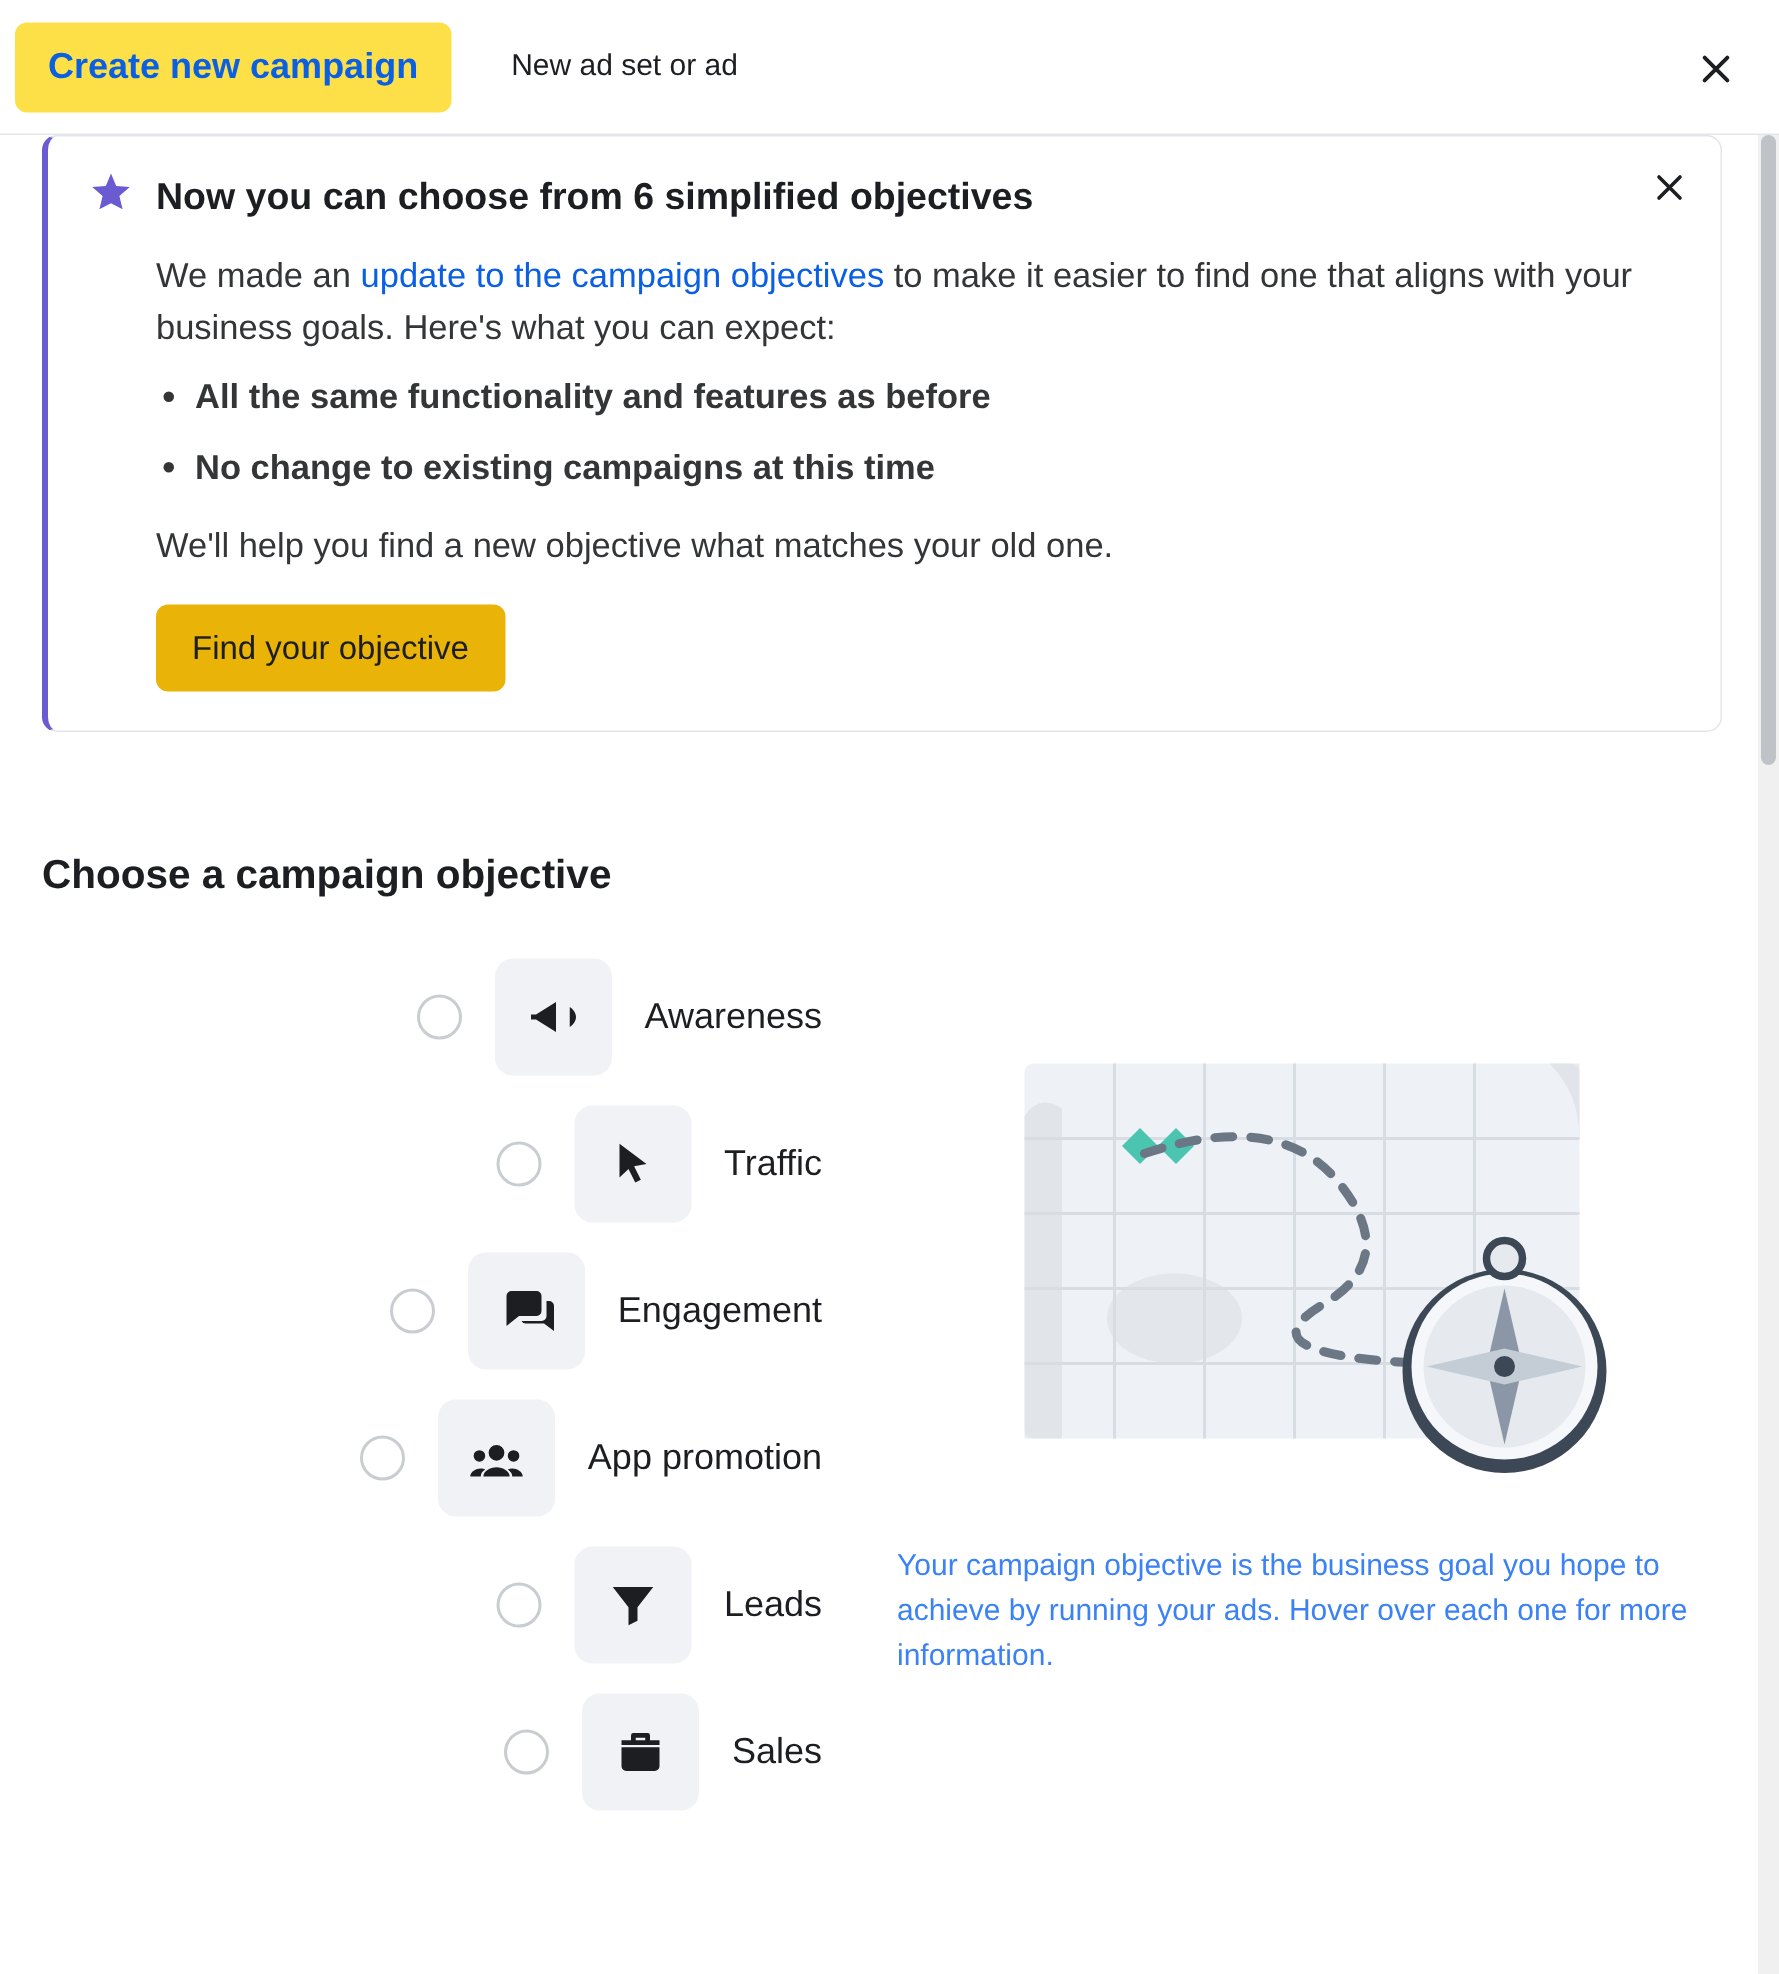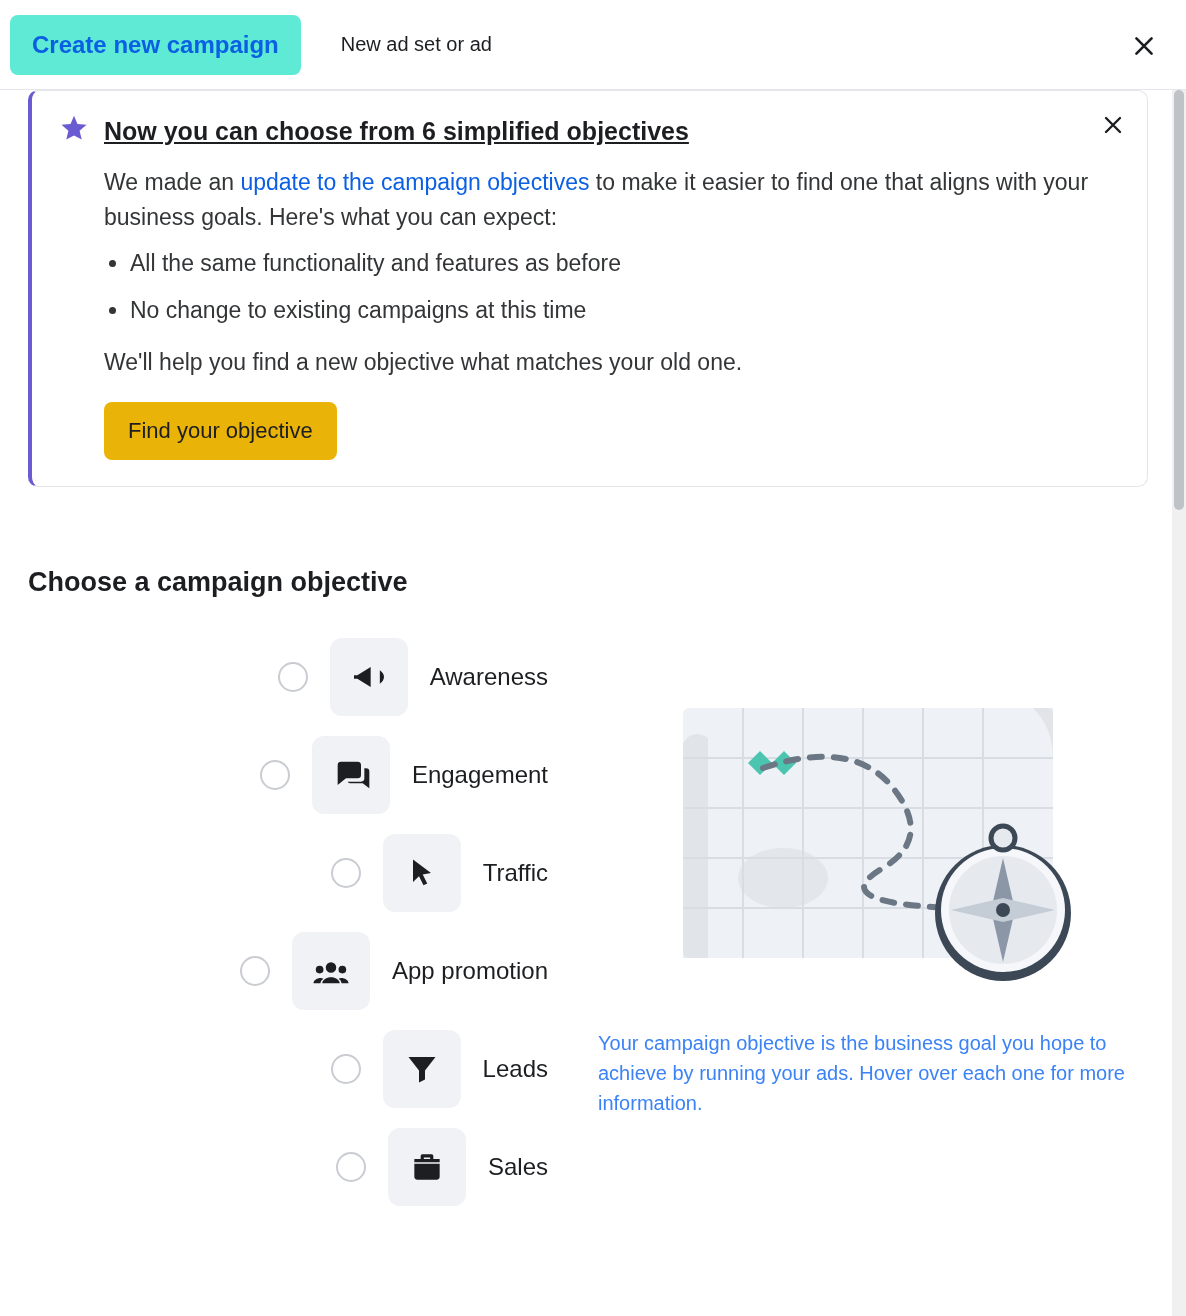--- a/index.html
+++ b/index.html
@@ -18,21 +18,21 @@
     }
     .topbar {
       display: flex;
       align-items: center;
       padding: 10px 10px 10px 10px;
       border-bottom: 1px solid #e4e6eb;
       height: 90px;
       position: relative;
     }
     .tab-active {
-      background: #5eead4;
+      background: #fde047;
       color: #0a5fe3;
       font-weight: 700;
       font-size: 24px;
       padding: 16px 22px;
       border-radius: 8px;
       cursor: pointer;
     }
     .tab {
       color: #1c1e21;
       font-size: 20px;
@@ -84,21 +84,20 @@
     }
     .banner-header {
       display: flex;
       align-items: center;
       gap: 14px;
     }
     .banner-title {
       font-weight: 700;
       font-size: 25px;
       color: #1c1e21;
-      text-decoration: underline;
     }
     .banner-close {
       position: absolute;
       right: 18px;
       top: 18px;
       cursor: pointer;
       width: 32px;
       height: 32px;
       display:flex;align-items:center;justify-content:center;
     }
@@ -111,20 +110,21 @@
     }
     .banner-body a {
       color: #0a5fe3;
       text-decoration: none;
     }
     .banner-body ul {
       margin: 10px 0 10px 26px;
     }
     .banner-body ul li {
       margin: 12px 0;
+      font-weight: bold;
     }
     .banner-helper {
       margin-top: 18px;
     }
     .find-btn {
       background: #eab308;
       border: none;
       border-radius: 8px;
       padding: 16px 24px;
       font-size: 22px;
@@ -245,35 +245,35 @@
             <svg width="40" height="40" viewBox="0 0 24 24">
                 <path fill="#1c1e21" d="M3 11v2h2l8 5V6l-8 5H3zm15.5-3c1.5 1 2.5 2.5 2.5 4s-1 3-2.5 4v-8z"></path>
               </svg>
           </div>
           <div class="obj-label">Awareness</div>
         </div>
 
         <div class="objective-item">
           <div class="radio"></div>
           <div class="obj-icon-box">
+            <svg width="36" height="36" viewBox="0 0 24 24">
+                <path fill="#1c1e21" d="M6 3l12 9-5.5 1 3 6-2.5 1.2-3-6L6 18V3z"></path>
+              </svg>
+          </div>
+          <div class="obj-label">Traffic</div>
+        </div>
+
+        <div class="objective-item">
+          <div class="radio"></div>
+          <div class="obj-icon-box">
             <svg width="40" height="40" viewBox="0 0 24 24">
                 <path fill="#1c1e21" d="M4 4h12a2 2 0 012 2v6a2 2 0 01-2 2H9l-5 4V6a2 2 0 012-2zm6 12h8a2 2 0 002-2V8h1a2 2 0 012 2v10l-4-3h-7a2 2 0 01-2-1z"></path>
               </svg>
           </div>
           <div class="obj-label">Engagement</div>
-        </div>
-
-        <div class="objective-item">
-          <div class="radio"></div>
-          <div class="obj-icon-box">
-            <svg width="36" height="36" viewBox="0 0 24 24">
-                <path fill="#1c1e21" d="M6 3l12 9-5.5 1 3 6-2.5 1.2-3-6L6 18V3z"></path>
-              </svg>
-          </div>
-          <div class="obj-label">Traffic</div>
         </div>
 
         <div class="objective-item">
           <div class="radio"></div>
           <div class="obj-icon-box">
             <svg width="42" height="42" viewBox="0 0 24 24">
                 <path fill="#1c1e21" d="M12 7a3 3 0 100 6 3 3 0 000-6zM5.5 9a2.2 2.2 0 100 4.4A2.2 2.2 0 005.5 9zm13 0a2.2 2.2 0 100 4.4 2.2 2.2 0 000-4.4zM2 19c0-1.8 2.2-3 4-3 .6 0 1.2.1 1.7.4C6.6 17.1 6 18 6 19H2zm20 0h-4c0-1-.6-1.9-1.7-2.6.5-.3 1.1-.4 1.7-.4 1.8 0 4 1.2 4 3zM7 19c0-2 2.5-3.5 5-3.5s5 1.5 5 3.5H7z"></path>
               </svg>
           </div>
           <div class="obj-label">App promotion</div>

